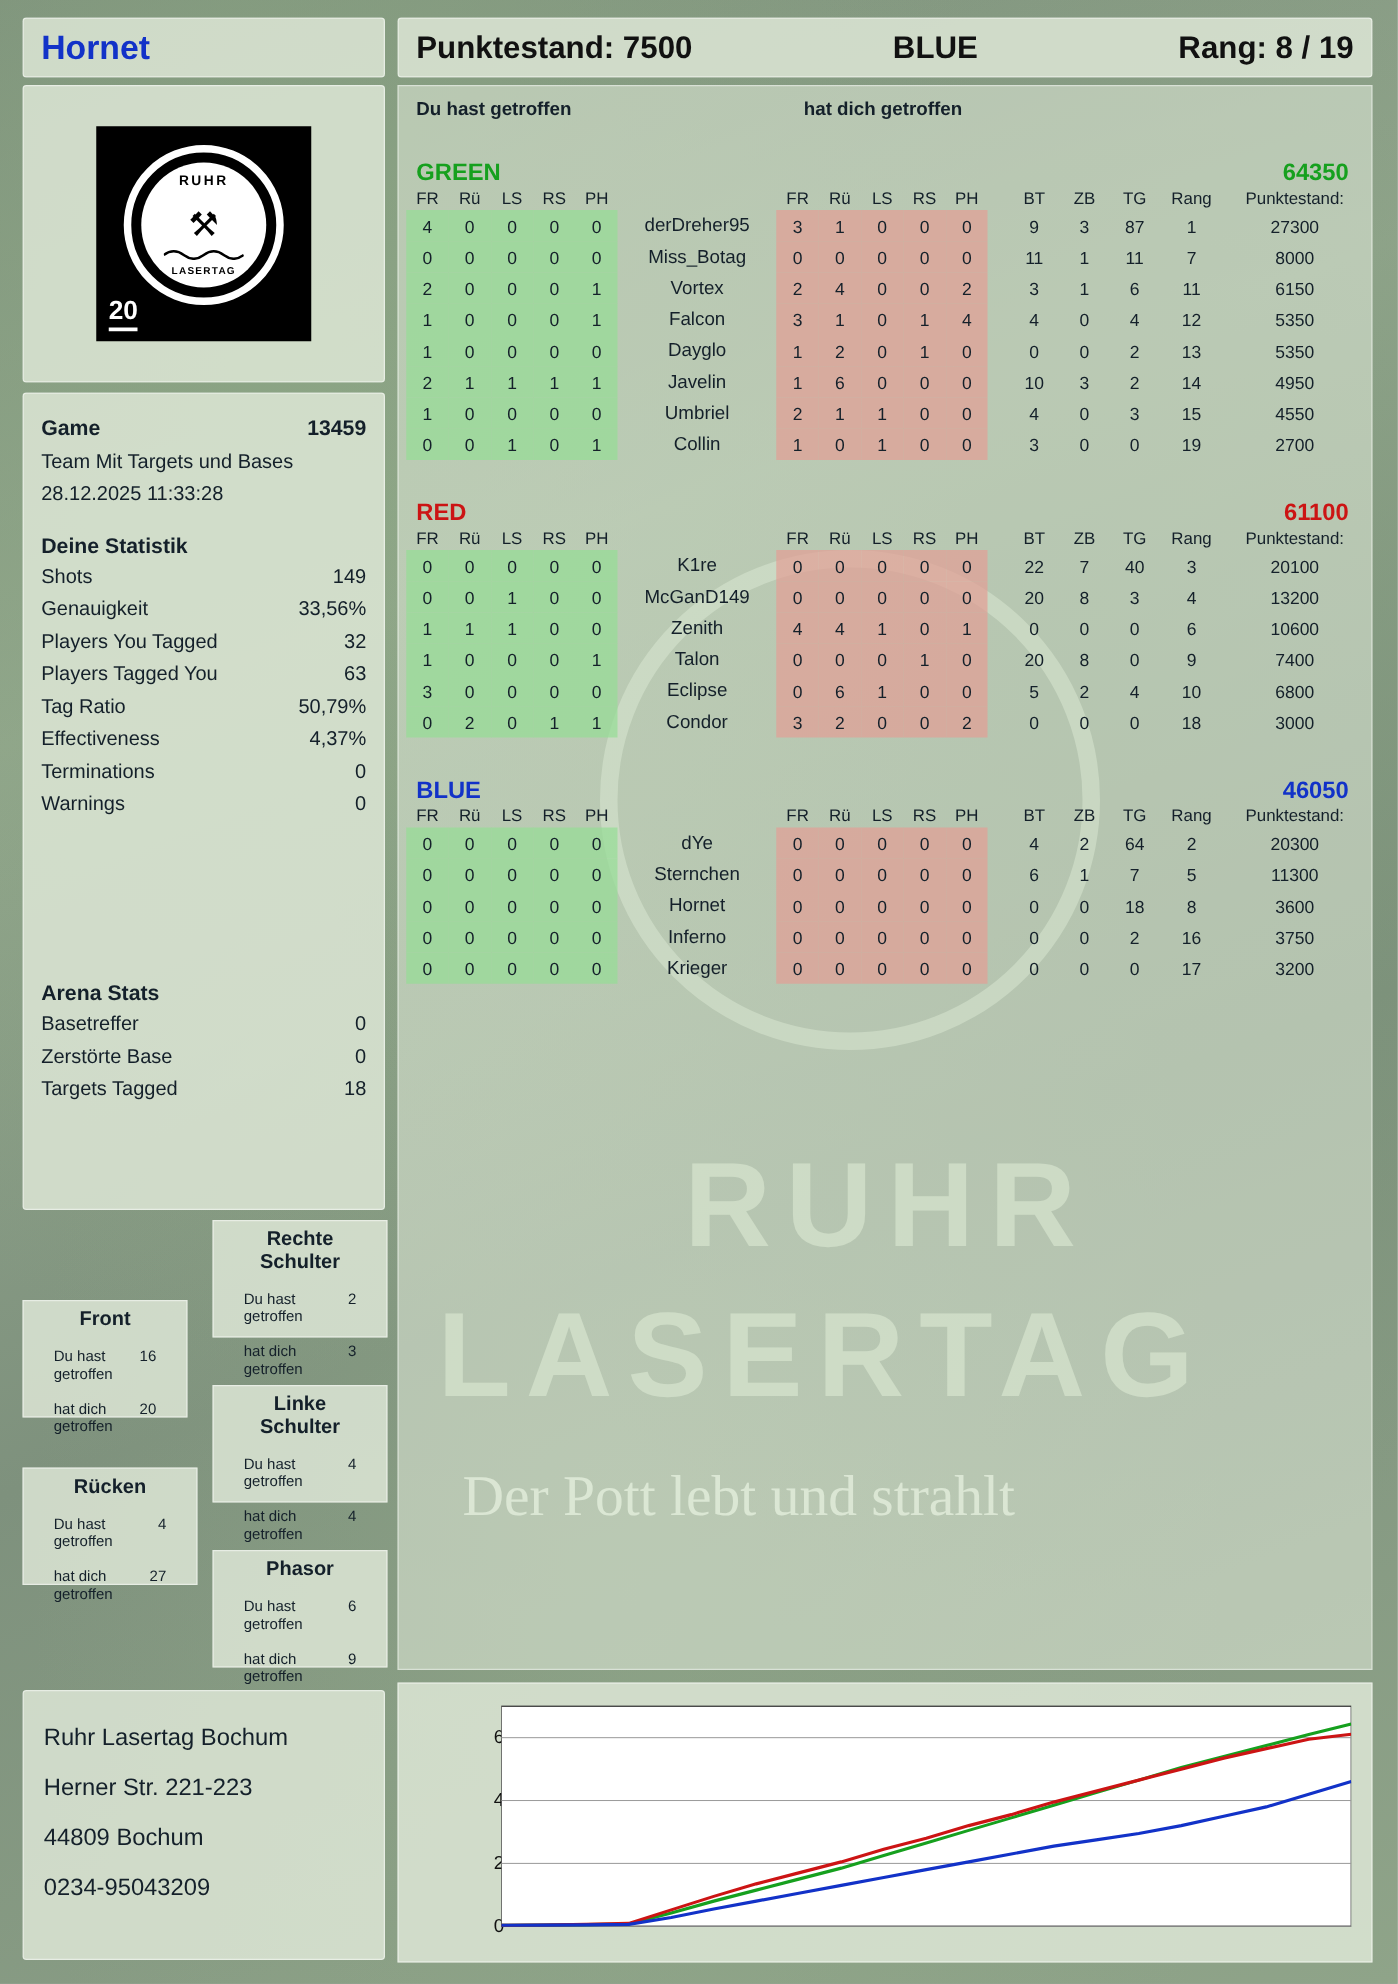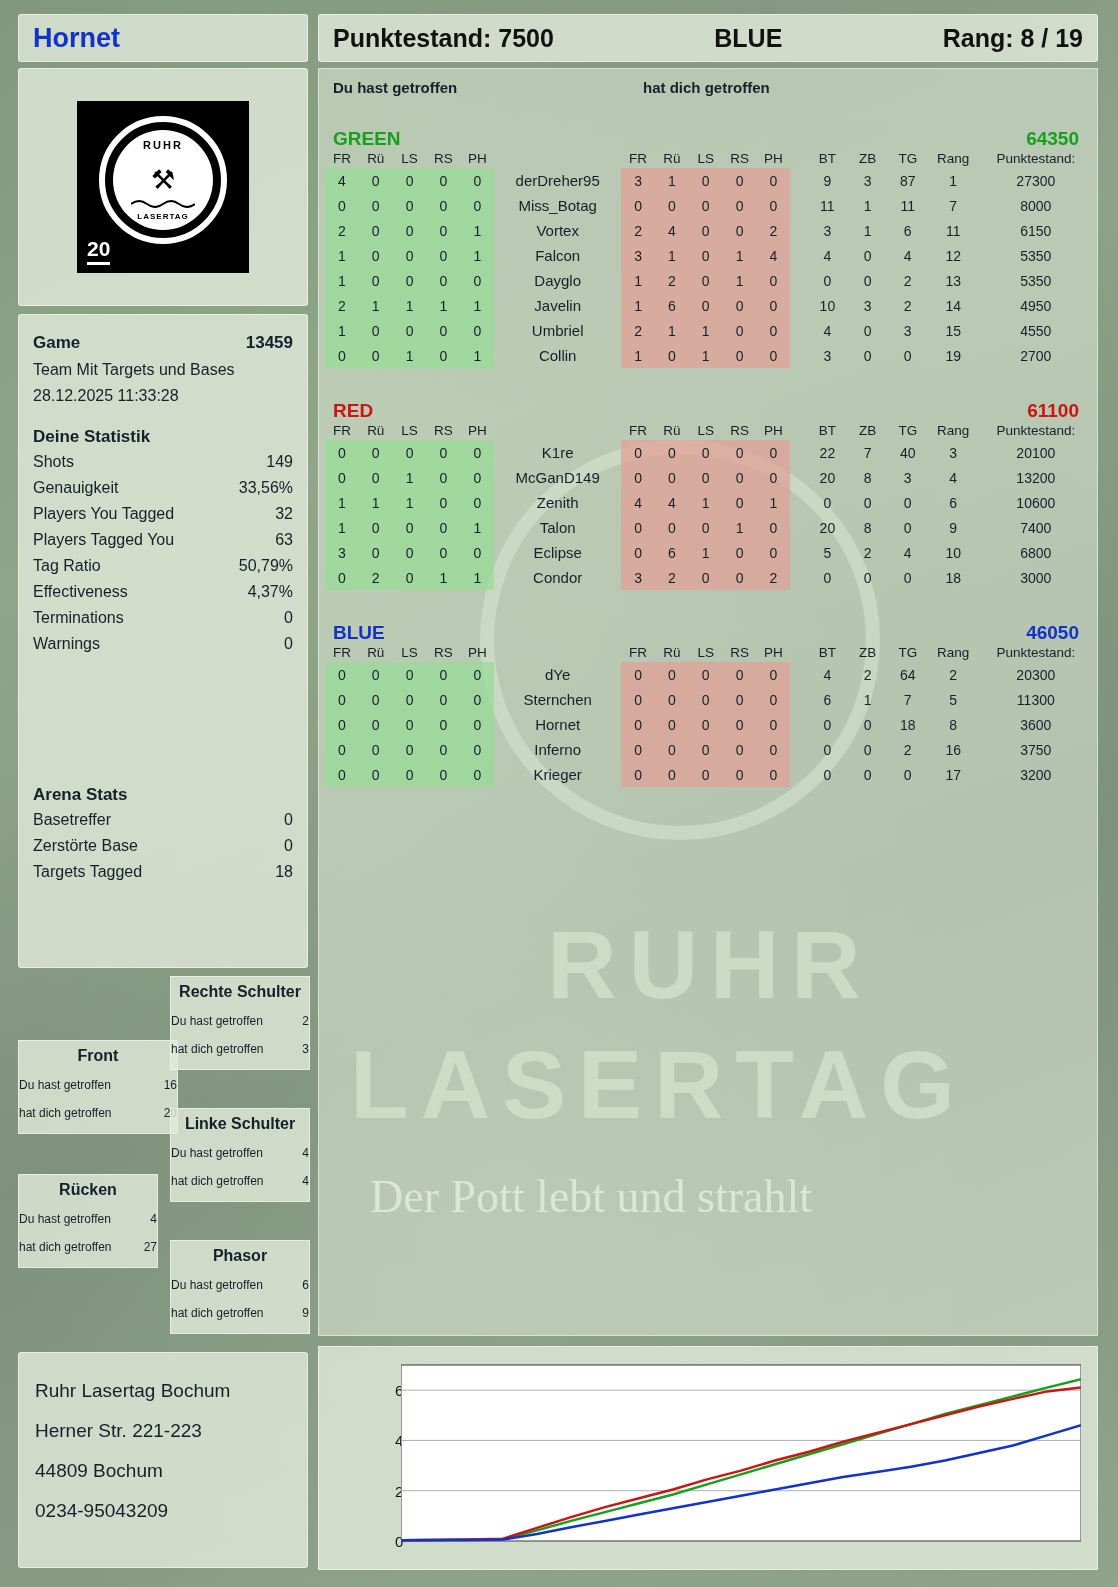--- a/index.html
+++ b/index.html
@@ -84,25 +84,25 @@
   }
   .srow { display:flex; justify-content:space-between; padding: 4px 0; }
   .srow.head { font-weight:bold; font-size: 17px; }
   .sec-title { font-weight:bold; font-size:17px; margin-top: 18px; margin-bottom:2px;}
 
   
   .bp {
     position:absolute;
     background: rgba(226,235,219,0.80);
     border:1px solid rgba(255,255,255,0.5);
-    padding: 6px 0;
+    padding: 6px 24px;
   }
   .bp-title { text-align:center; font-weight:bold; font-size:16px; margin-bottom:6px; color:#14202a;}
   .bp-row { display:flex; justify-content:space-between; font-size:12px; padding: 7px 0; color:#14202a;}
-  #bp-front { left: 18px; top: 1040px; width: 160px; height: 94px; }
+  #bp-front { left: 18px; top: 1040px; width: 132px; height: 94px; }
   #bp-ruecken { left: 18px; top: 1174px; width: 140px; height: 94px; }
   #bp-rechte { left: 170px; top: 976px; width: 140px; height: 94px; }
   #bp-linke { left: 170px; top: 1108px; width: 140px; height: 94px; }
   #bp-phasor { left: 170px; top: 1240px; width: 140px; height: 94px; }
 
   
   #address-panel {
     position:absolute; left: 18px; top: 1352px; width: 290px; height: 216px;
     padding: 18px 16px; font-size: 19px; color:#14202a;
   }

